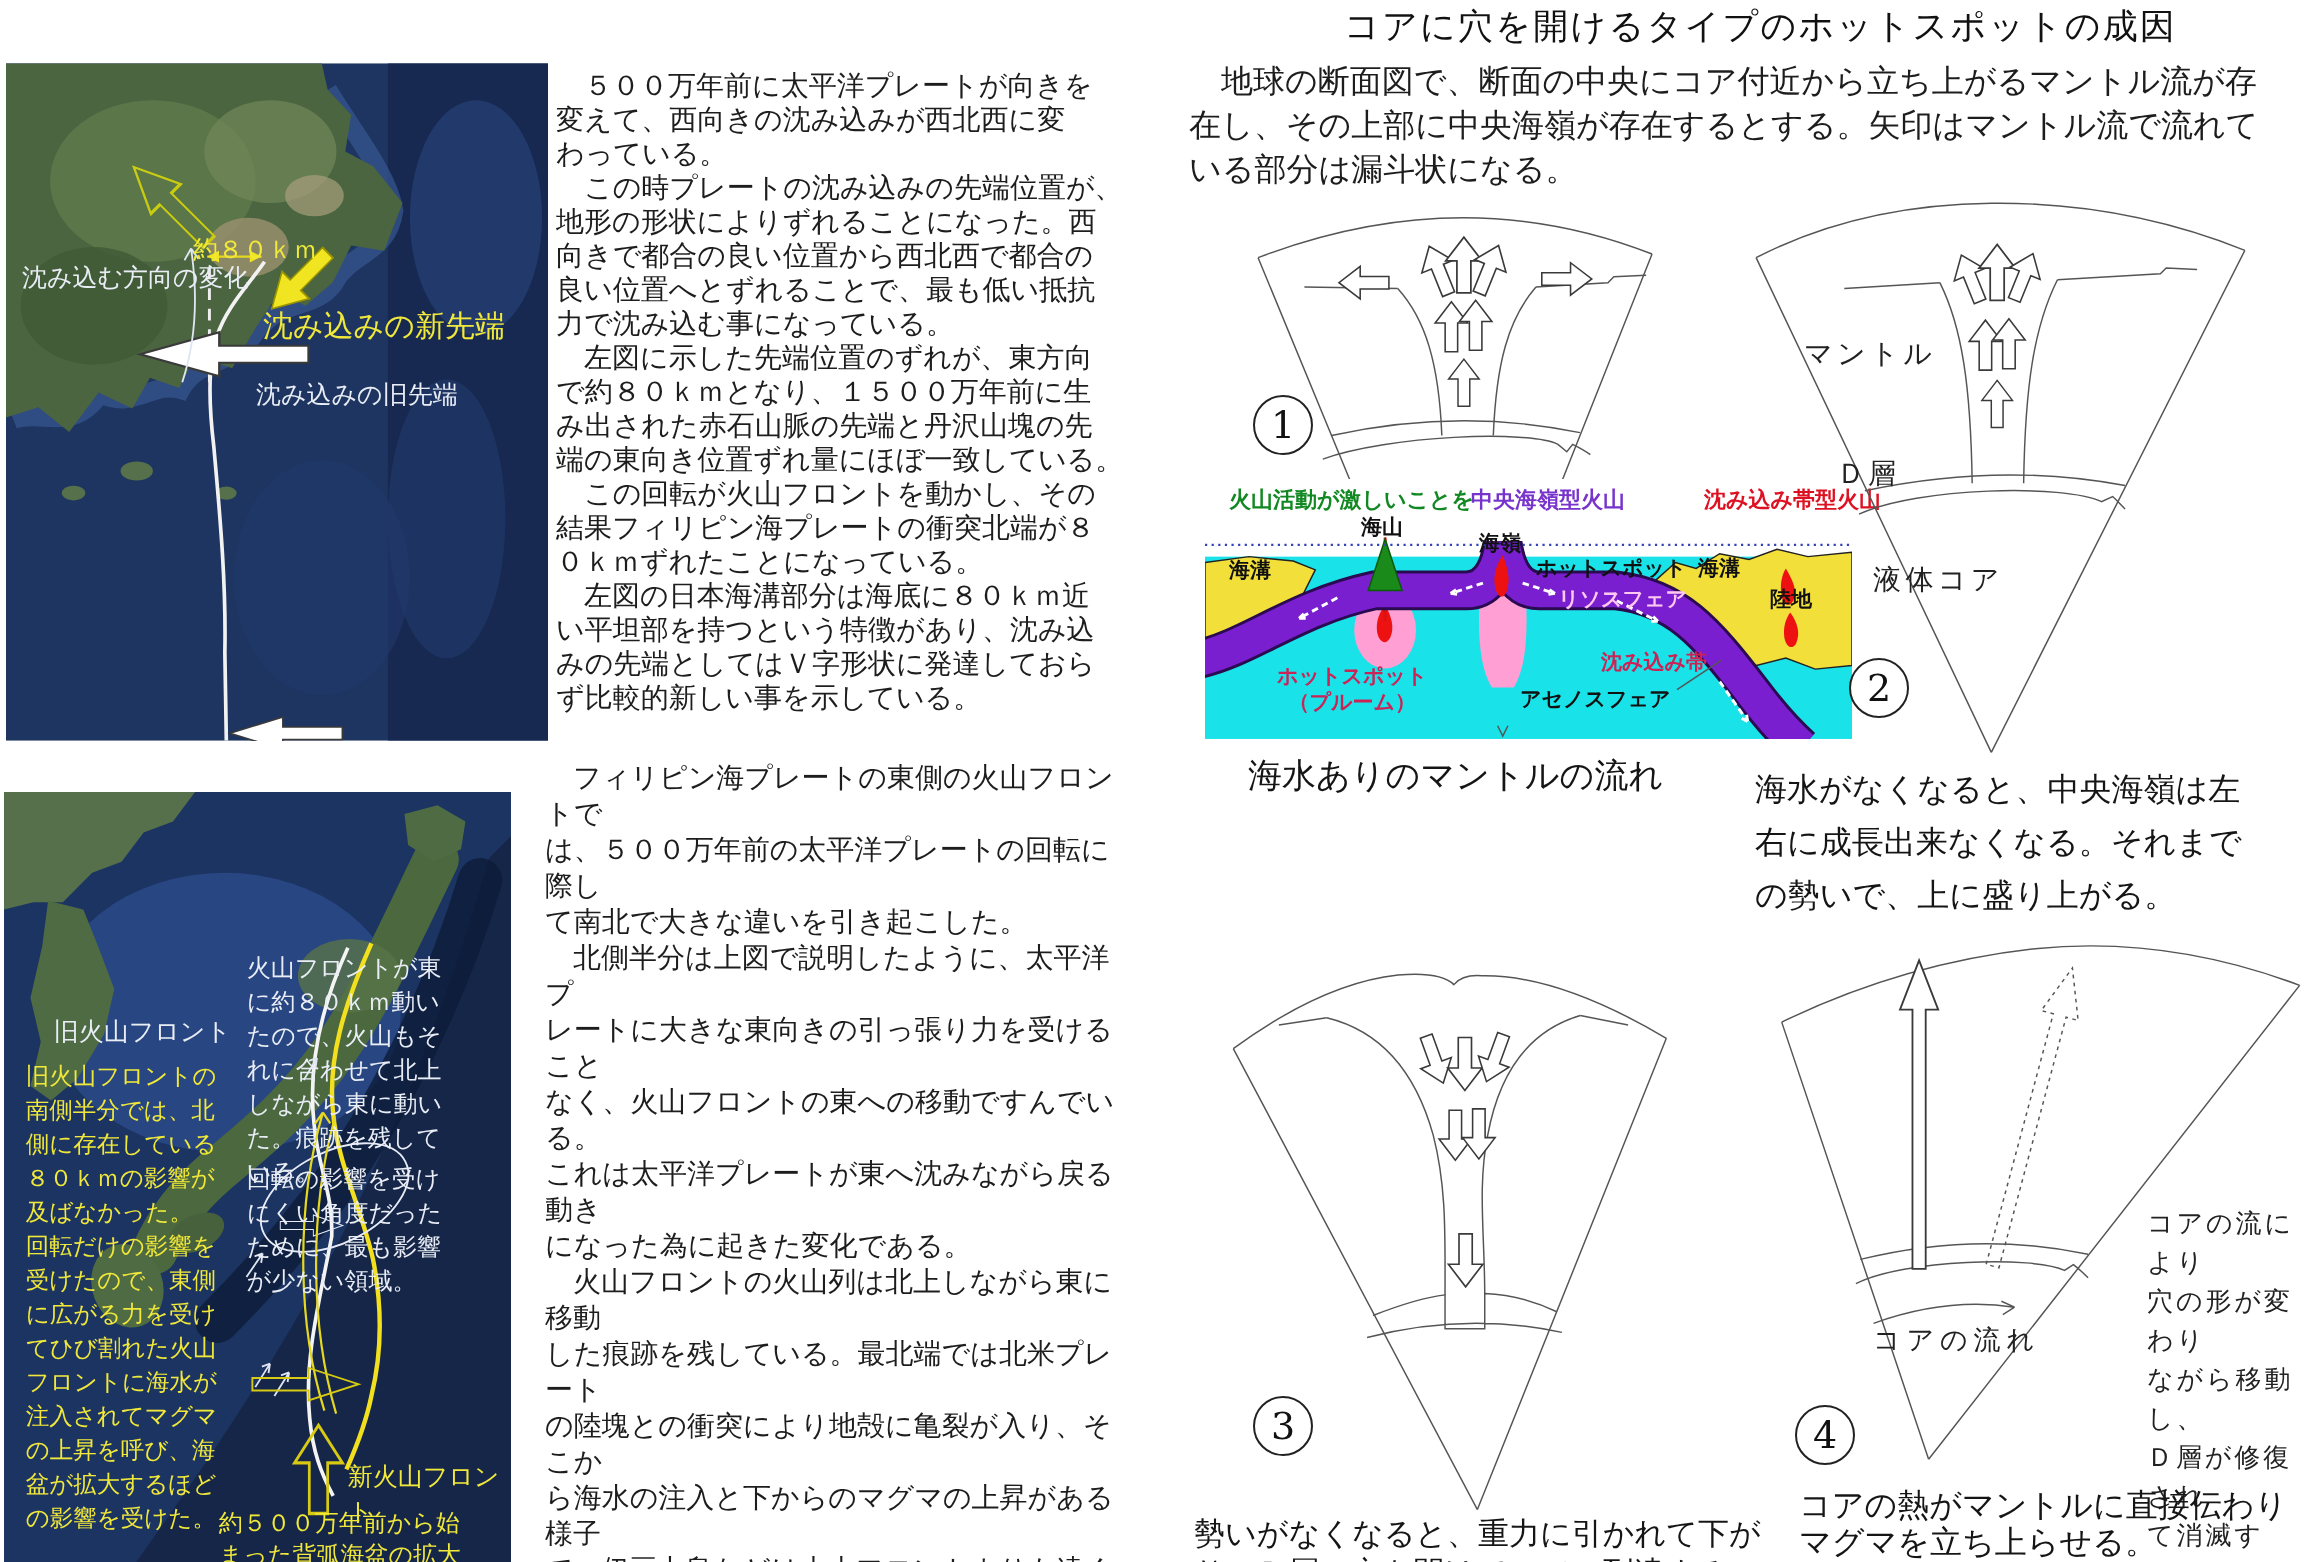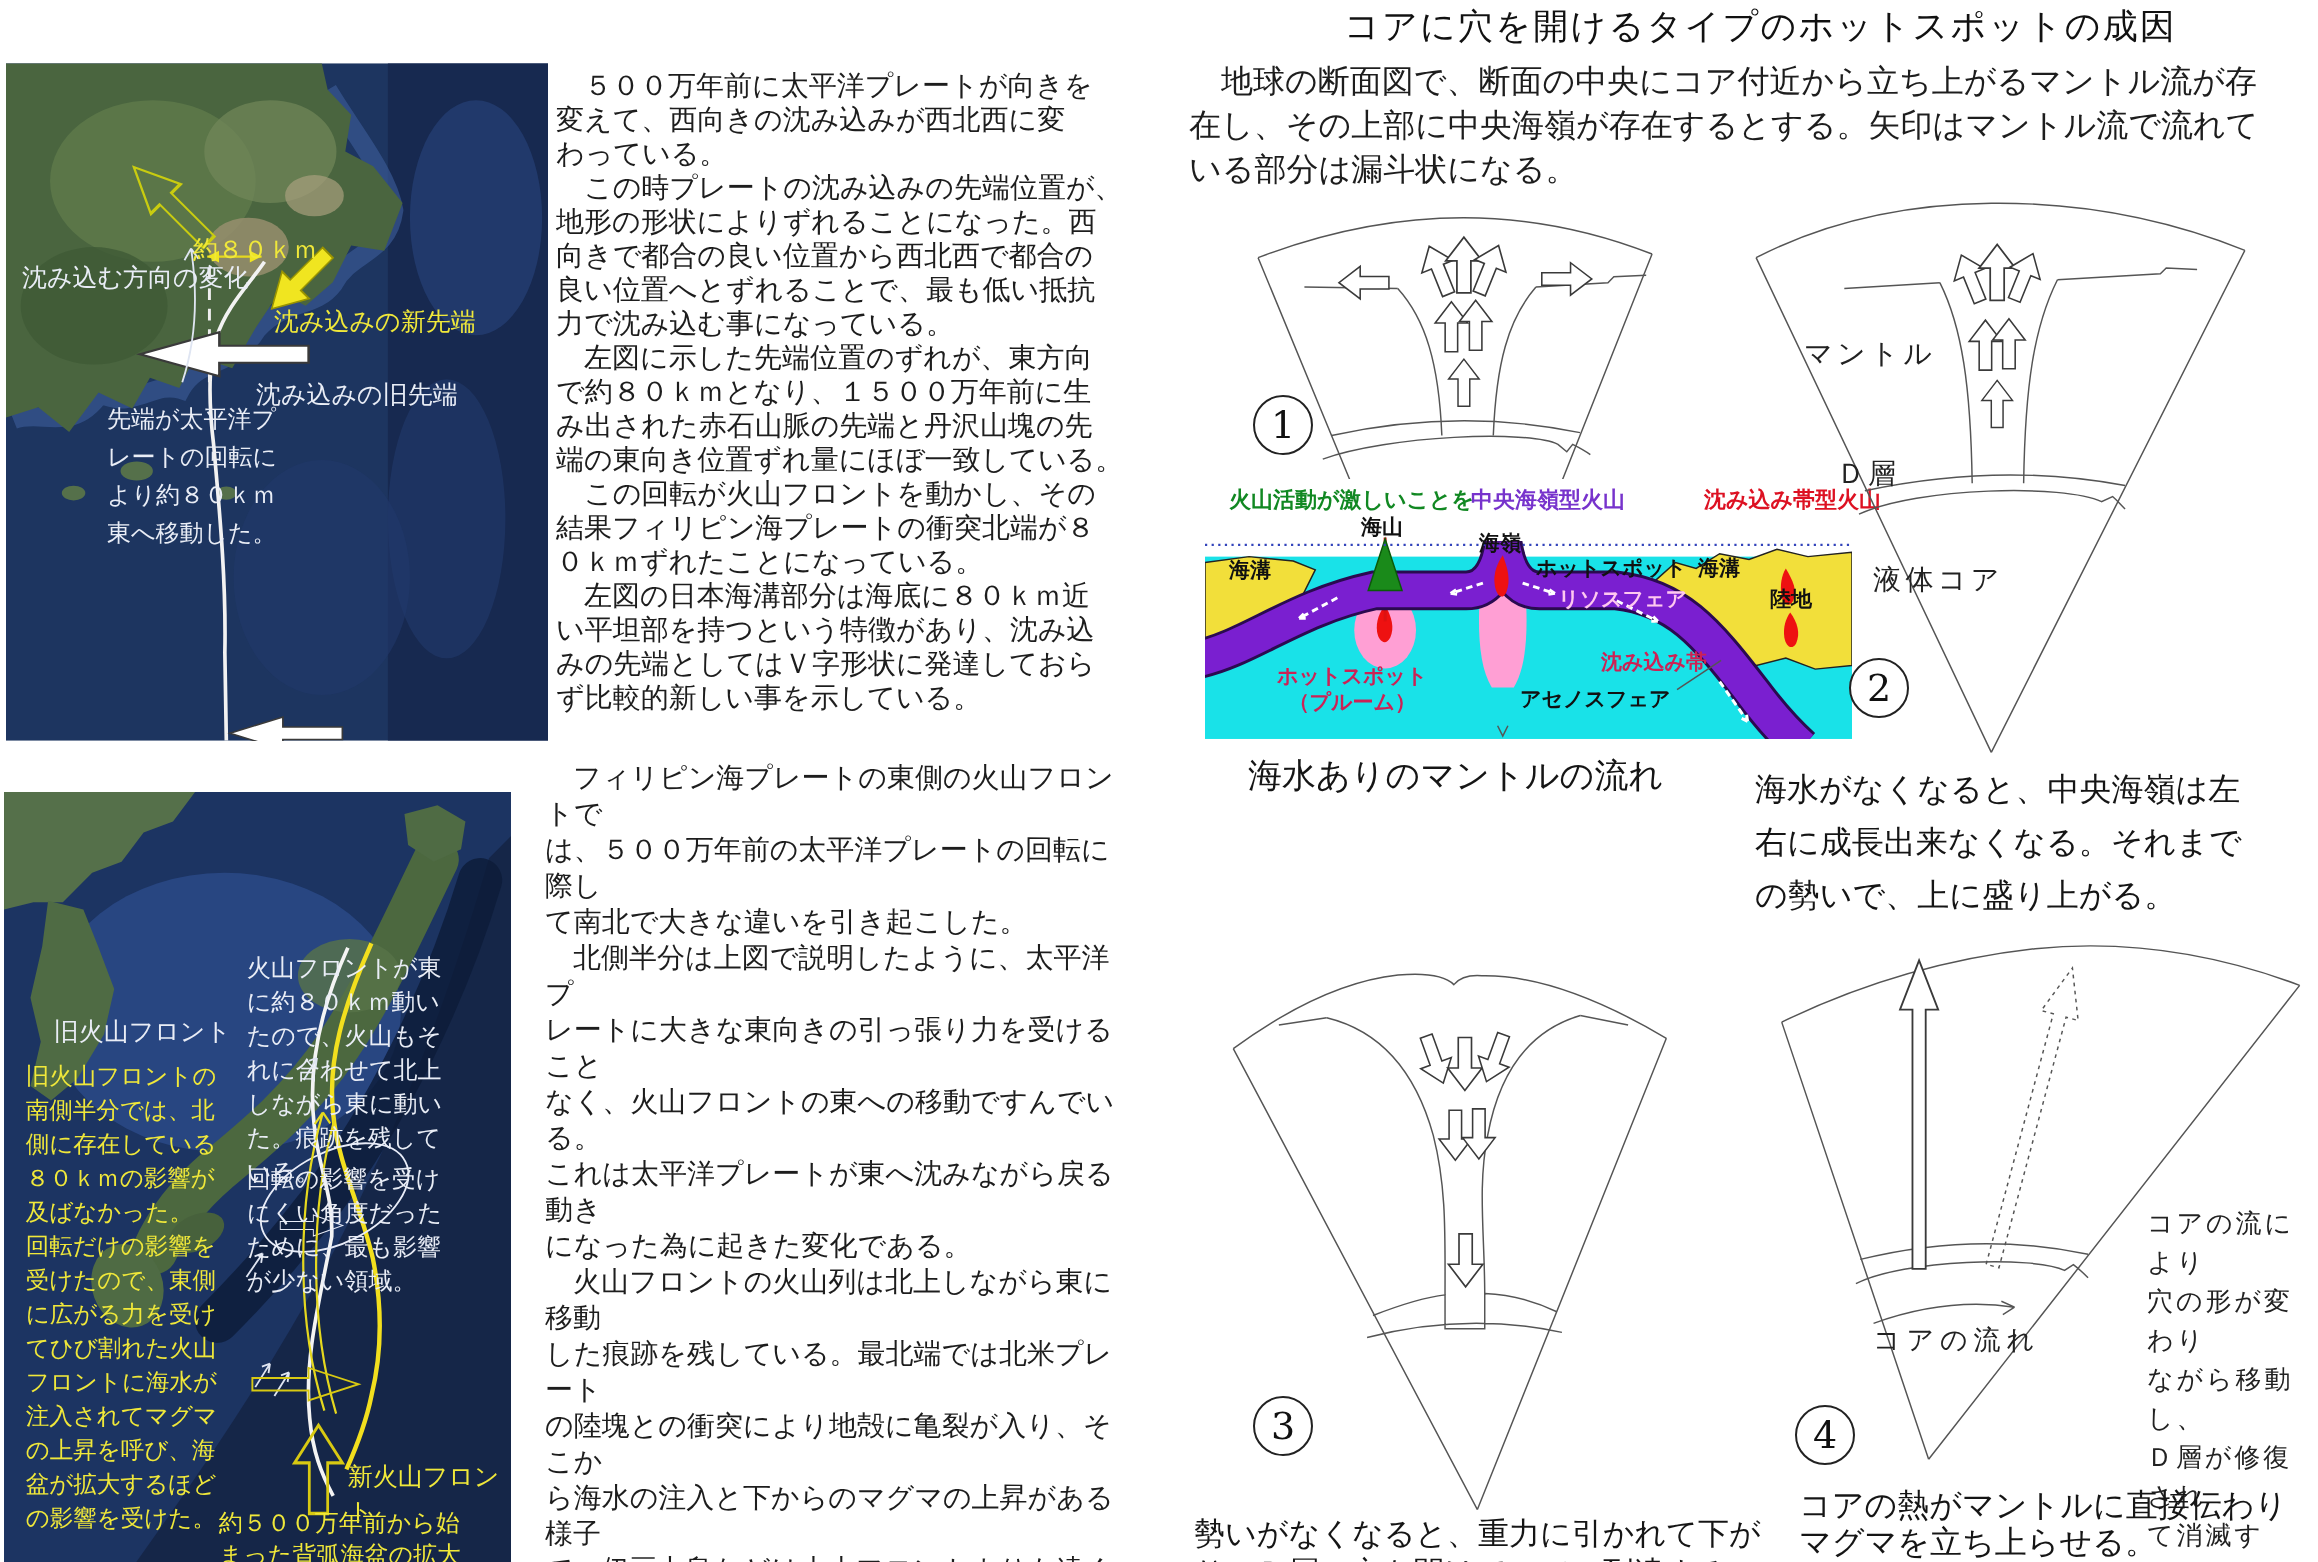--- a/index.html
+++ b/index.html
@@ -71,26 +71,22 @@
 
       <use href="#ba" class="ys" transform="translate(400,296) rotate(225) scale(1.0,1.35)"></use>
 
       <use href="#haL" class="wb" transform="translate(250,396) scale(1.35,1.15)"></use>
       <use href="#haL" class="wb" transform="translate(350,912) scale(0.9,0.85)"></use>
 
       <path class="thinw" d="M 240,434 C 258,380 262,320 252,252 M 252,252 L 243,268 M 252,252 L 262,266"></path>
     </svg>
     <div class="lbl w" style="left:16px;top:190px;font-size:25px;">沈み込む方向の変化</div>
     <div class="lbl yel" style="left:187px;top:162px;font-size:25px;">約８０ｋｍ</div>
-    <div class="lbl yel" style="left:268px;top:234px;font-size:25px;">沈み込みの新先端</div>
+    <div class="lbl yel" style="left:257px;top:234px;font-size:30px;">沈み込みの新先端</div>
     <div class="lbl w" style="left:250px;top:307px;font-size:25px;">沈み込みの旧先端</div>
-    <div class="lbl w" style="left:101px;top:329px;font-size:24px;line-height:38px;">先端が太平洋プ
-レートの回転に
-より約８０ｋｍ
-東へ移動した。</div>
   </div>
 
   <div class="body-text" style="left:556px;top:69px;width:575px;line-height:34px;">　５００万年前に太平洋プレートが向きを
 変えて、西向きの沈み込みが西北西に変
 わっている。
 　この時プレートの沈み込みの先端位置が、
 地形の形状によりずれることになった。西
 向きで都合の良い位置から西北西で都合の
 良い位置へとずれることで、最も低い抵抗
 力で沈み込む事になっている。

